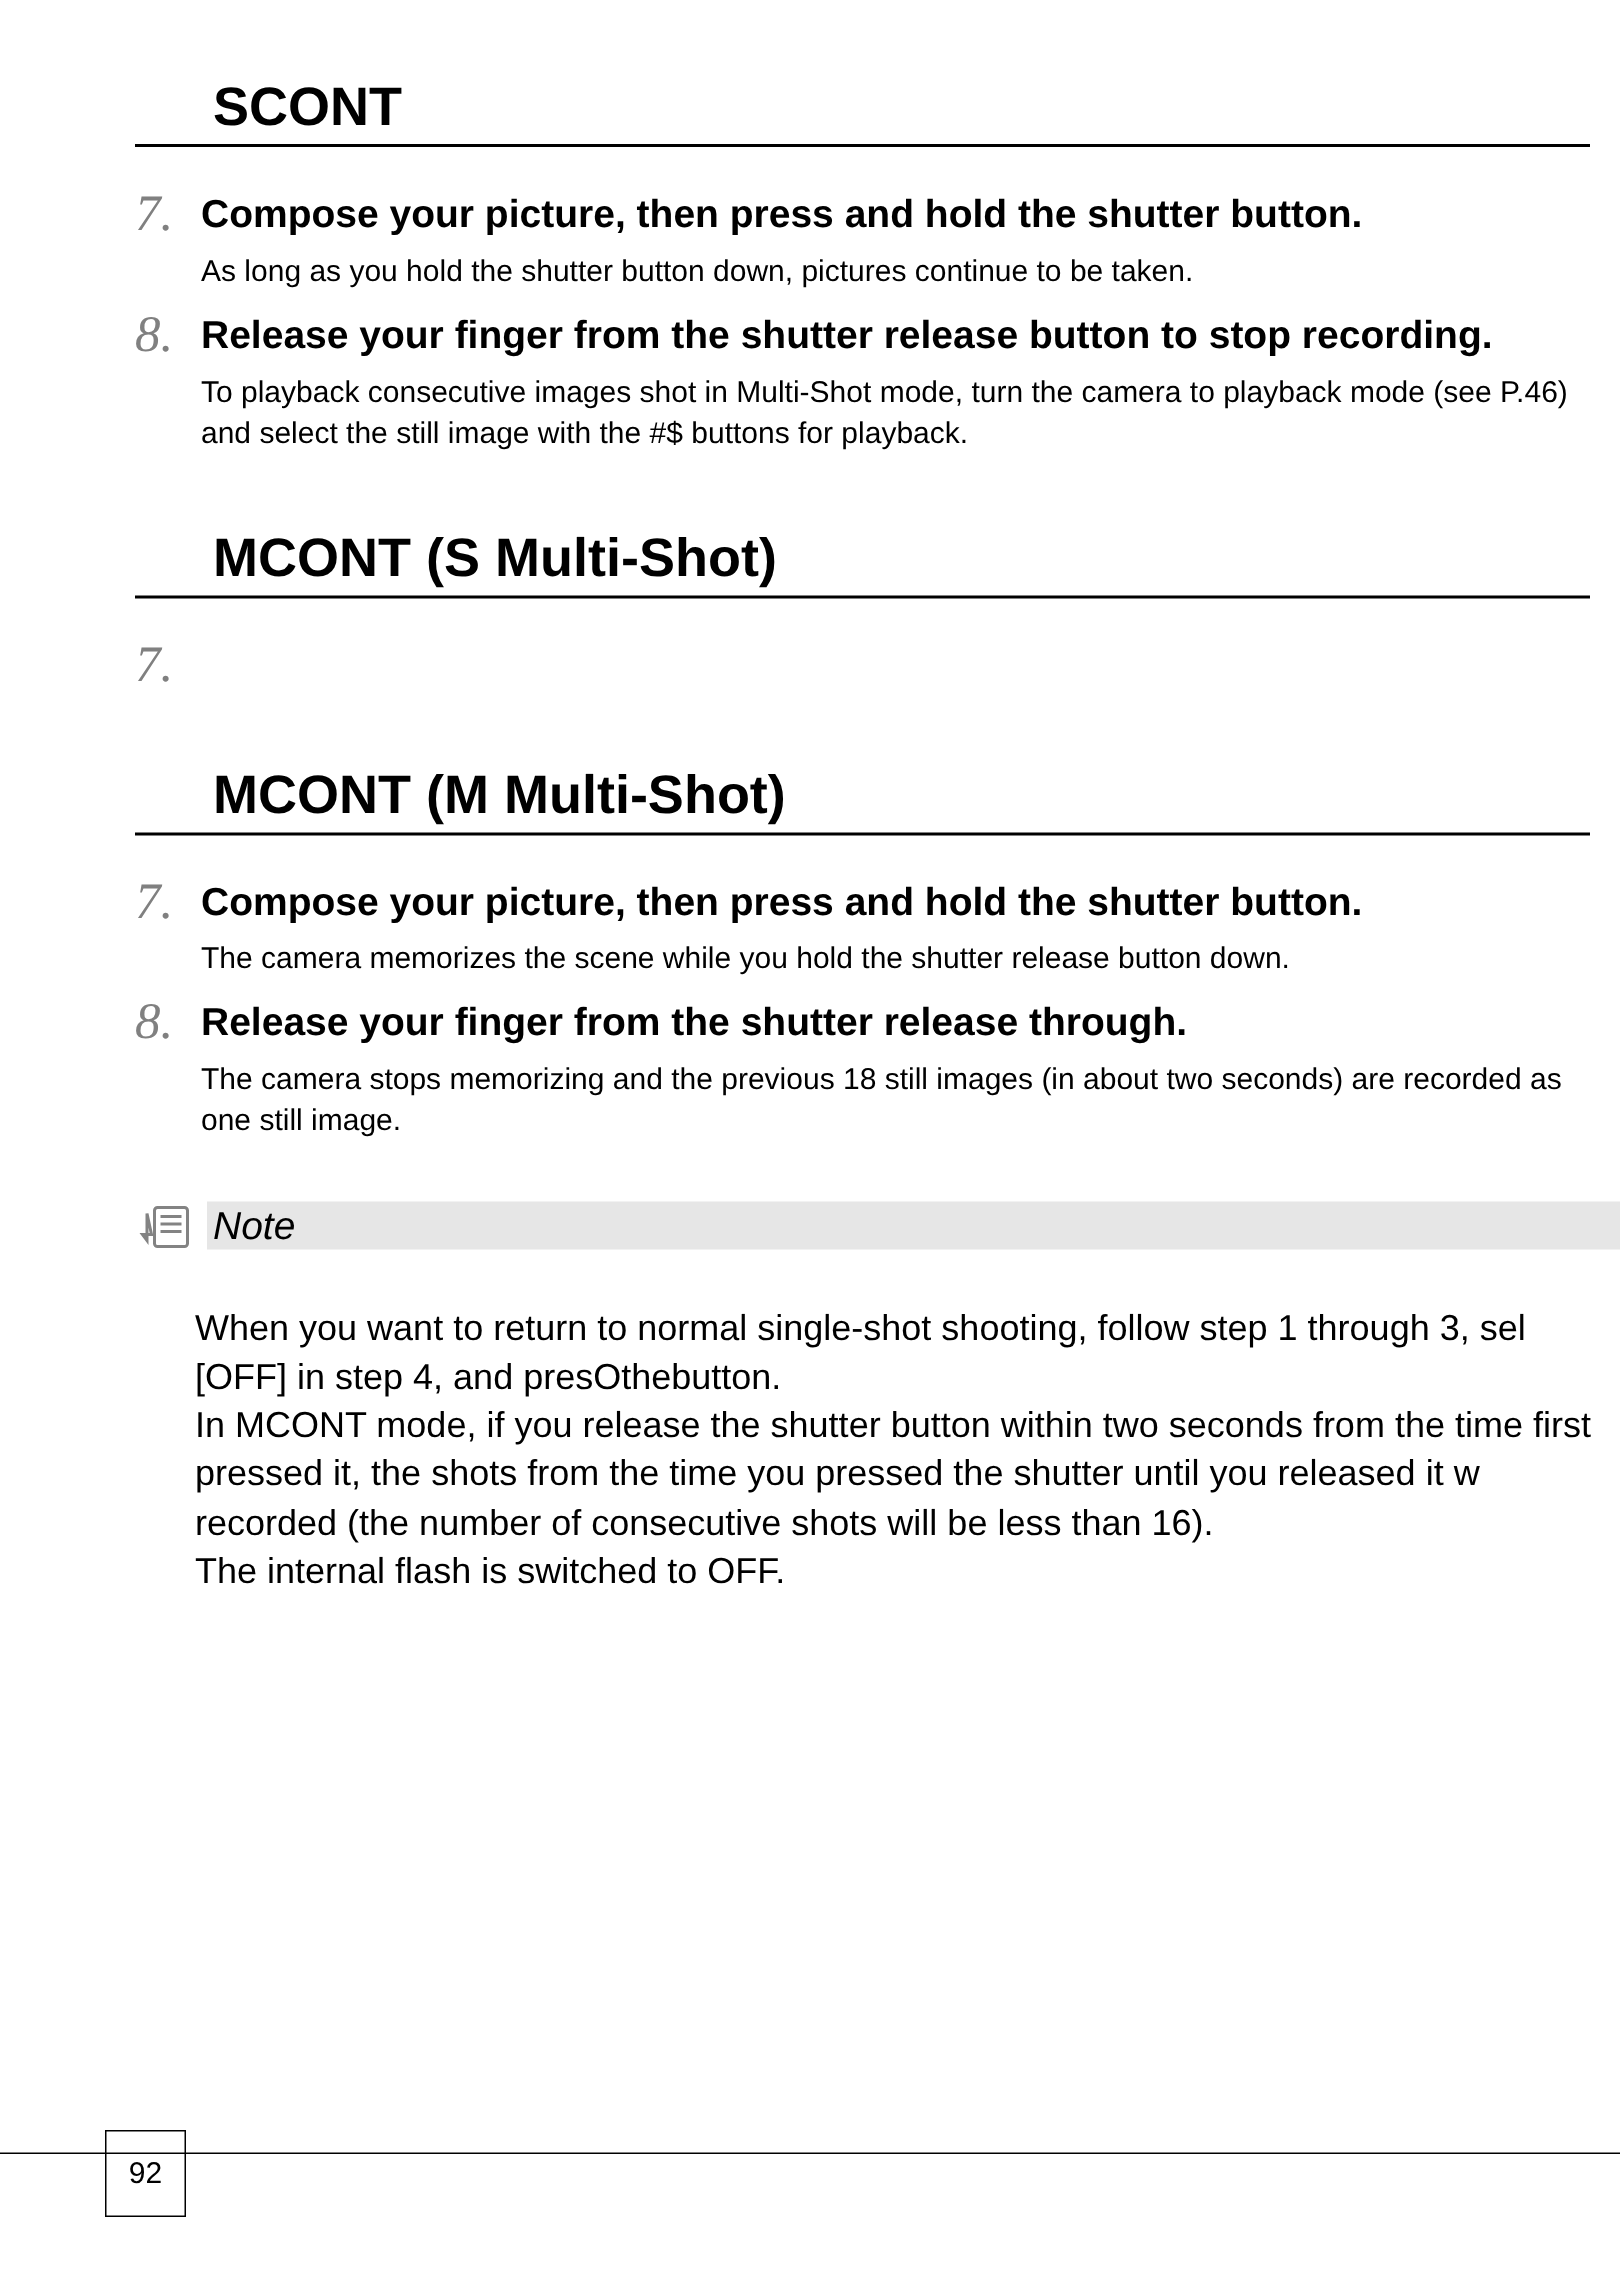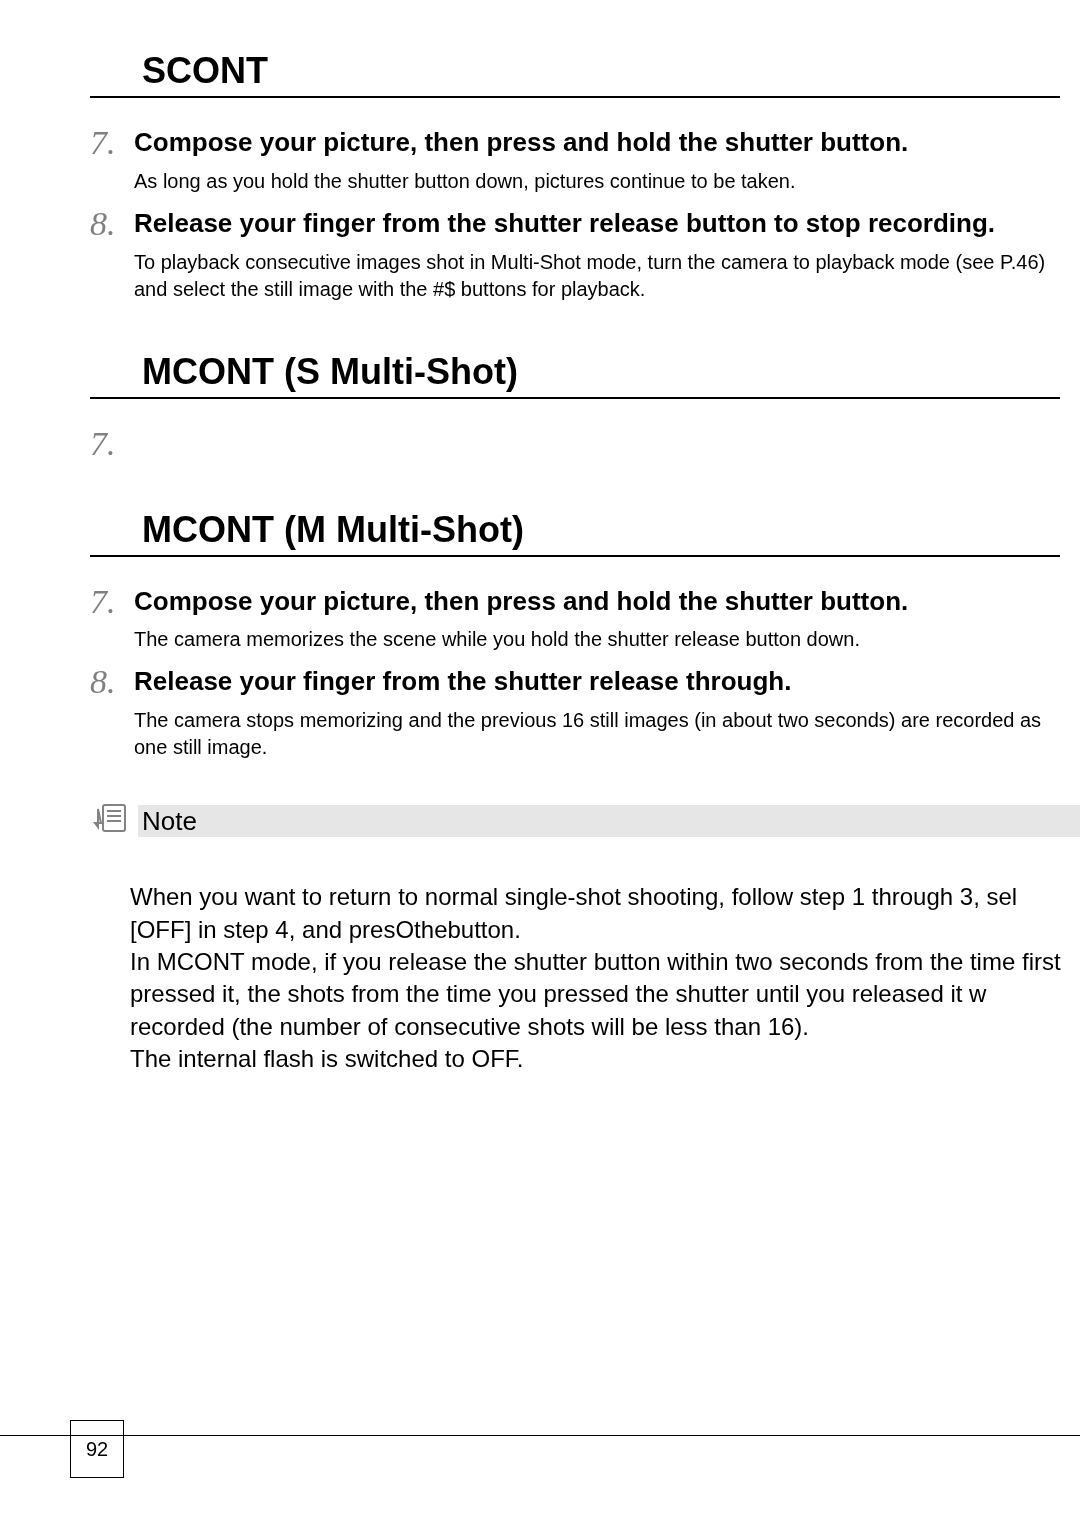--- a/index.html
+++ b/index.html
@@ -71,41 +71,42 @@
   }
   .section-gap {
     height: 36px;
   }
   .note-block {
     margin-top: 40px;
     margin-left: 2px;
   }
   .note-header {
     display: flex;
-    align-items: center;
+    align-items: flex-start;
+    font-style: italic;
   }
   .note-icon {
     flex: 0 0 auto;
     margin-right: 10px;
   }
   .note-label-bar {
     background: var(--note-bg);
     flex: 1;
     height: 32px;
     display: flex;
     align-items: center;
   }
   .note-label {
     font-size: 26px;
     padding-left: 4px;
   }
   .note-body {
     font-size: 24px;
     line-height: 1.35;
-    margin-top: 40px;
+    margin-top: 28px;
     padding-left: 38px;
     padding-right: 0;
   }
   .page-num-box {
     position: absolute;
     bottom: 50px;
     left: 70px;
     border: 1px solid #000;
     width: 54px;
     height: 58px;
@@ -171,21 +172,21 @@
     <div class="step-body">
       <div class="step-head">Compose your picture, then press and hold the shutter button.</div>
       <div class="step-desc">The camera memorizes the scene while you hold the shutter release button down.</div>
     </div>
   </div>
 
   <div class="step">
     <div class="step-num">8.</div>
     <div class="step-body">
       <div class="step-head">Release your finger from the shutter release through.</div>
-      <div class="step-desc">The camera stops memorizing and the previous 16 still images (in about two seconds) are recorded as one still image.</div>
+      <div class="step-desc">The camera stops memorizing and the previous 18 still images (in about two seconds) are recorded as one still image.</div>
     </div>
   </div>
 
   <div class="note-block">
     <div class="note-header">
       <span class="note-icon">
         <svg width="36" height="36" viewBox="0 0 36 36">
           <rect x="11" y="4" width="22" height="26" rx="2" fill="none" stroke="#838383" stroke-width="2"></rect>
           <line x1="15" y1="10" x2="29" y2="10" stroke="#838383" stroke-width="2"></line>
           <line x1="15" y1="15" x2="29" y2="15" stroke="#838383" stroke-width="2"></line>

